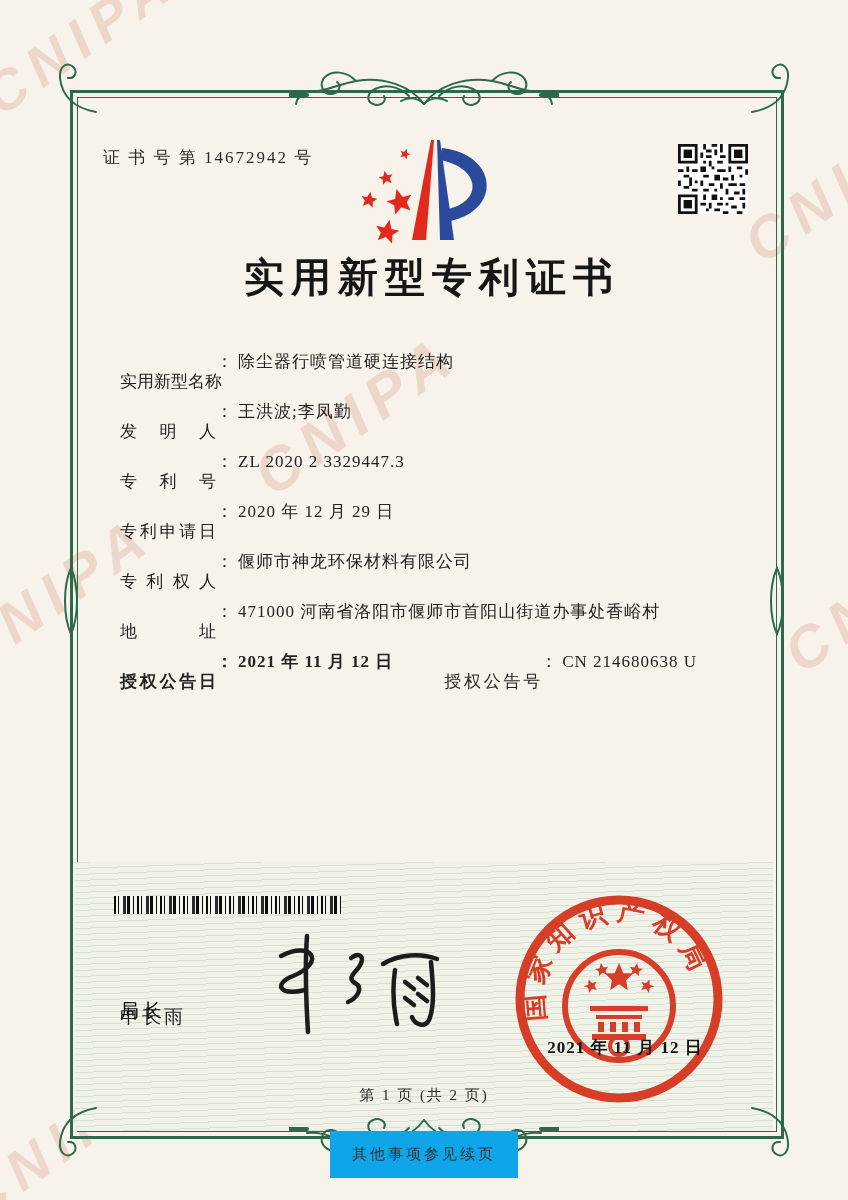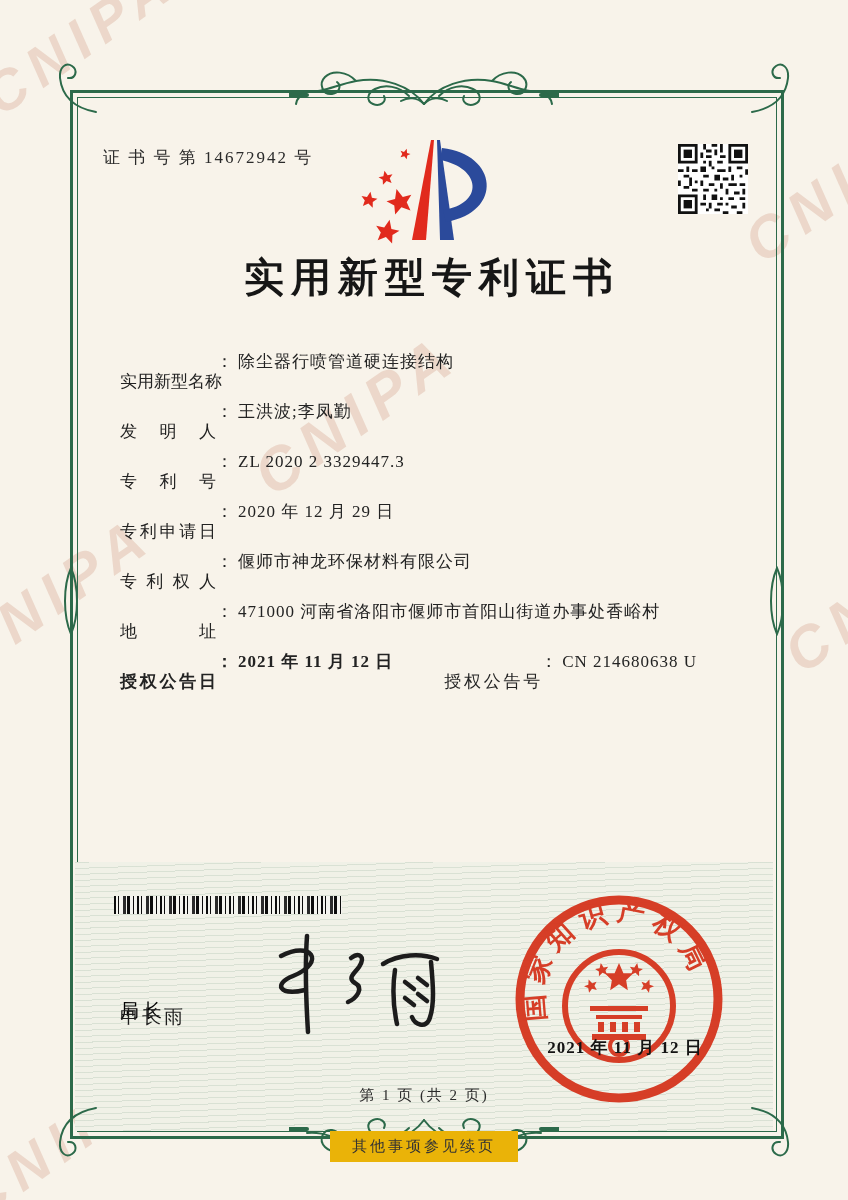--- a/index.html
+++ b/index.html
@@ -92,21 +92,21 @@
     position:absolute;left:525px;top:1036px;width:200px;
     font-size:17px;font-weight:bold;color:#141414;
     letter-spacing:1px;text-align:center;white-space:nowrap;
   }
   .page-info{
     position:absolute;left:70px;top:1086px;width:708px;
     text-align:center;font-size:15px;color:#2a2a2a;letter-spacing:2px;
   }
   .note-box{
     position:absolute;left:50%;top:1131px;transform:translateX(-50%);
-    background:#eab308;padding:6px 22px;
+    background:#0ea5e9;padding:14px 22px;
     font-size:15px;color:#333;letter-spacing:3px;white-space:nowrap;
   }
 </style>
 </head>
 <body>
 
 <div class="page">
 
   <div class="wm" style="left:-30px;top:6px;font-size:56px;">CNIPA</div>
   <div class="wm" style="left:730px;top:150px;font-size:58px;">CNIPA</div>

